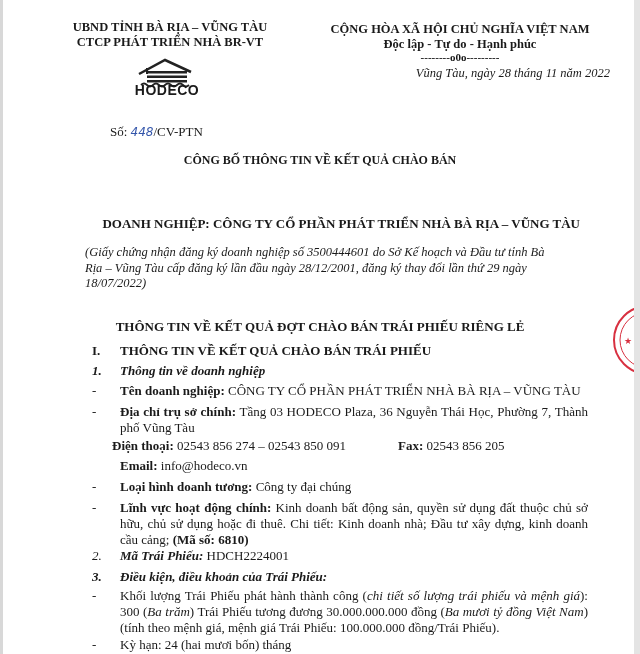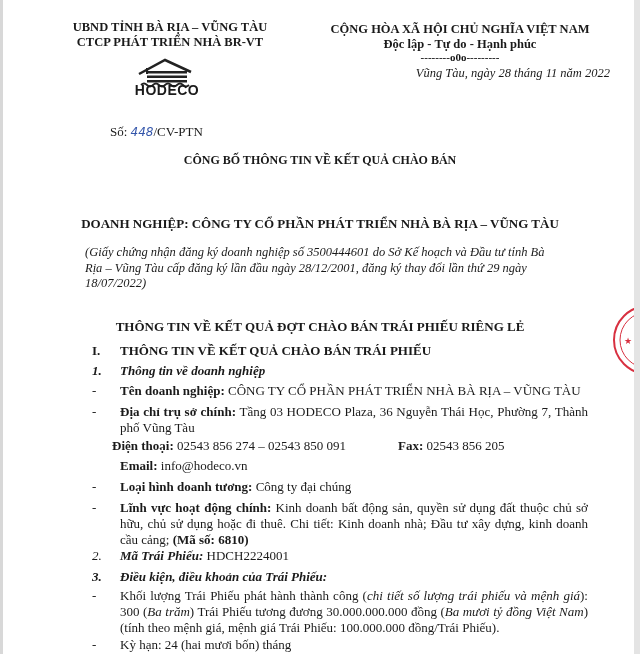--- a/index.html
+++ b/index.html
@@ -18,21 +18,21 @@
   .i { font-style: italic; text-align: right; }
 
   .hdr-left { left: 60px; width: 220px; top: 20px; font-size: 12.5px; line-height: 15px; font-weight: bold; text-align: center; }
   .hdr-right { left: 310px; width: 300px; top: 22px; font-size: 12.5px; line-height: 15px; text-align: center; }
   .logo { left: 133px; top: 54px; width: 68px; height: 52px; }
   .logo-text { left: 125px; top: 82px; width: 84px; font-family: "Liberation Sans", sans-serif; font-weight: bold; font-size: 14px; text-align: center; letter-spacing: 0.5px; }
   .so { left: 110px; top: 114px; font-size: 13px; margin-top: 10px; }
   .so .num { color: #3355aa; font-family: "DejaVu Sans", sans-serif; font-size: 12px; font-style: italic; }
 
   .title { left: 60px; width: 520px; top: 151px; font-size: 12px; line-height: 19px; font-weight: bold; text-align: center; }
-  .company { left: 60px; width: 520px; top: 216px; font-size: 13px; font-weight: bold; text-align: center; }
+  .company { left: 60px; width: 520px; top: 216px; font-size: 13px; font-weight: bold; text-align: right; }
   .cert { left: 85px; width: 470px; top: 245px; font-size: 12.5px; line-height: 15.5px; font-style: italic; text-align: left; white-space: normal; }
   .sub { left: 60px; width: 520px; top: 319px; font-size: 13px; font-weight: bold; text-align: center; }
 
   .row { position: absolute; left: 92px; font-size: 13px; line-height: 16px; white-space: nowrap; }
   .mark { position: absolute; left: -24px; }
   .para { position: absolute; left: 120px; width: 468px; font-size: 13px; line-height: 16px; white-space: normal; text-align: justify; }
   .para .mark { left: -28px; }
 
   .stamp { position: absolute; left: 608px; top: 300px; width: 60px; height: 80px; }
 </style>

